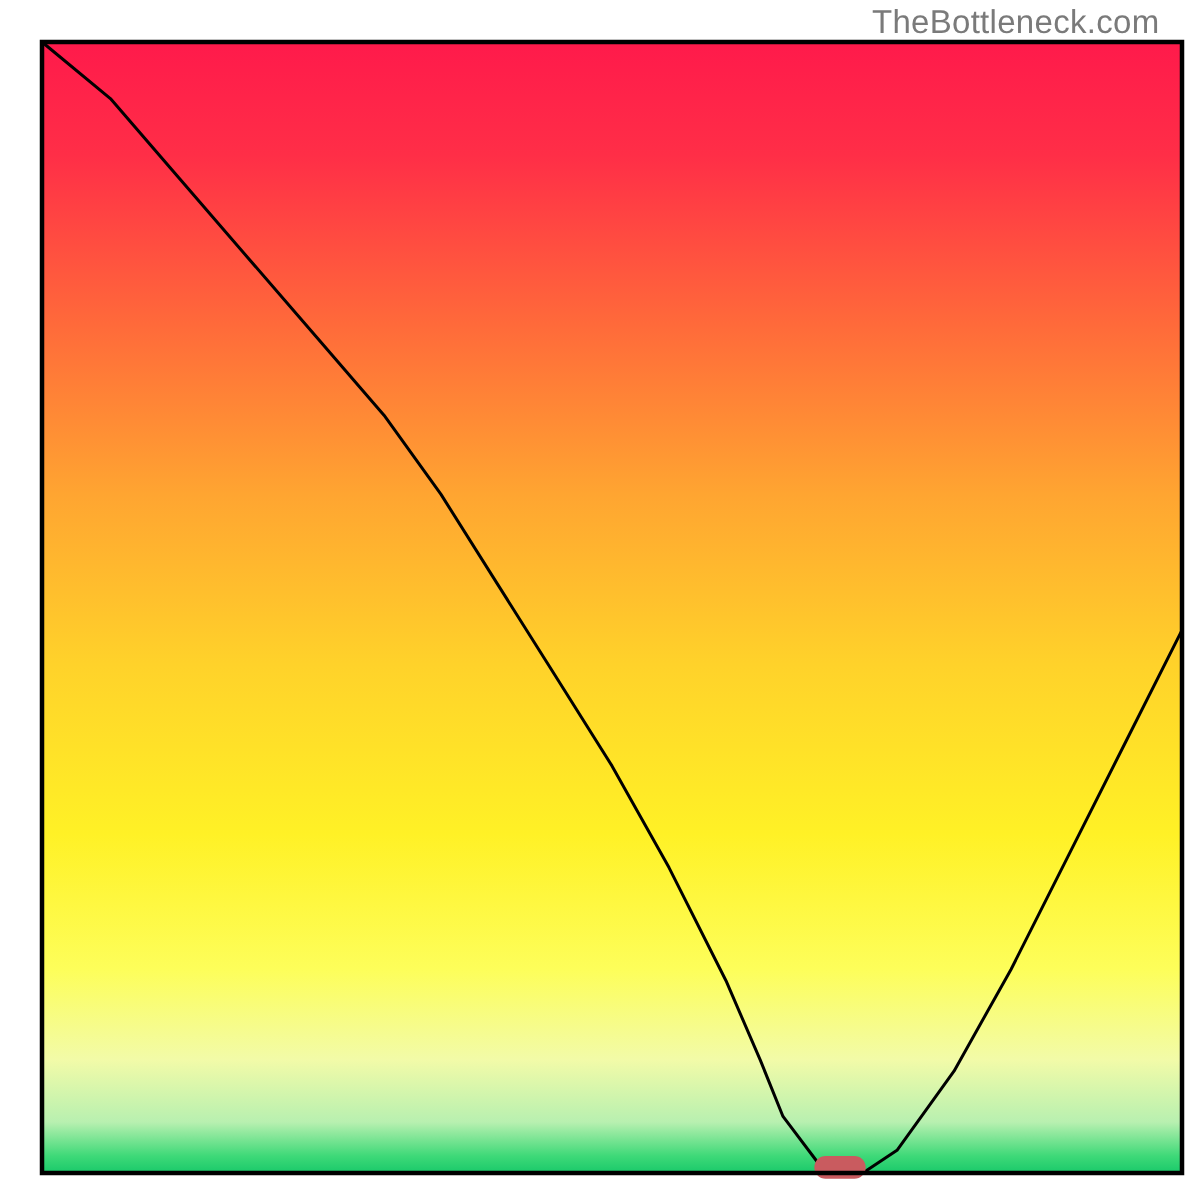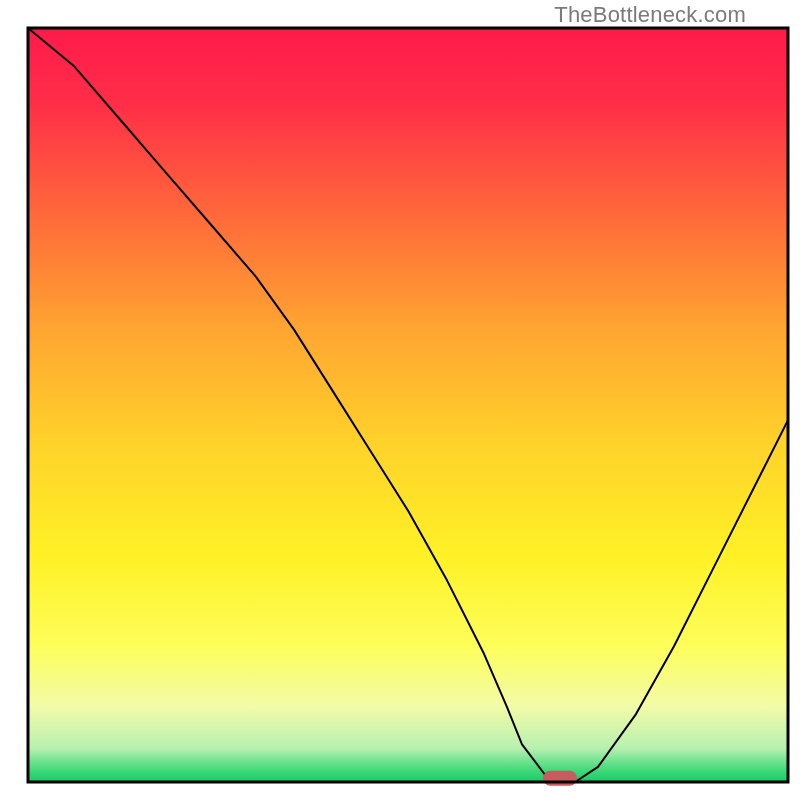--- a/index.html
+++ b/index.html
@@ -7,20 +7,21 @@
     padding: 0;
     width: 800px;
     height: 800px;
     background: #ffffff;
     font-family: Arial, Helvetica, sans-serif;
   }
   .container {
     position: relative;
     width: 756px;
     height: 800px;
+    padding-left: 27px;
   }
   .watermark {
     position: absolute;
     top: 2px;
     right: 10px;
     font-size: 22px;
     font-weight: 500;
     color: #7a7a7a;
     letter-spacing: 0.2px;
   }

